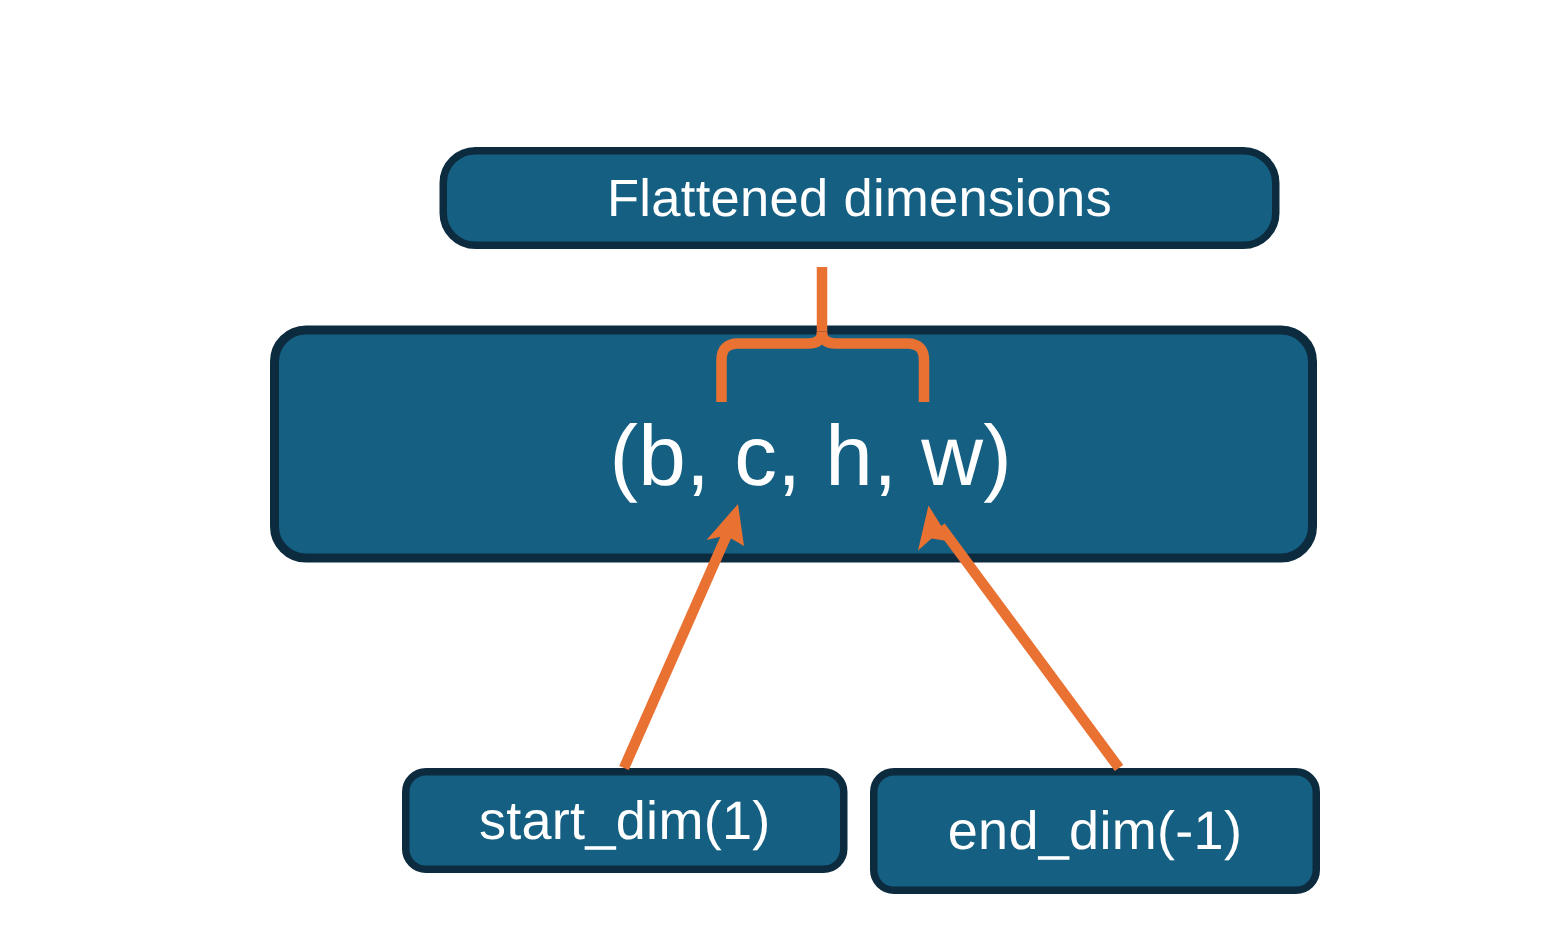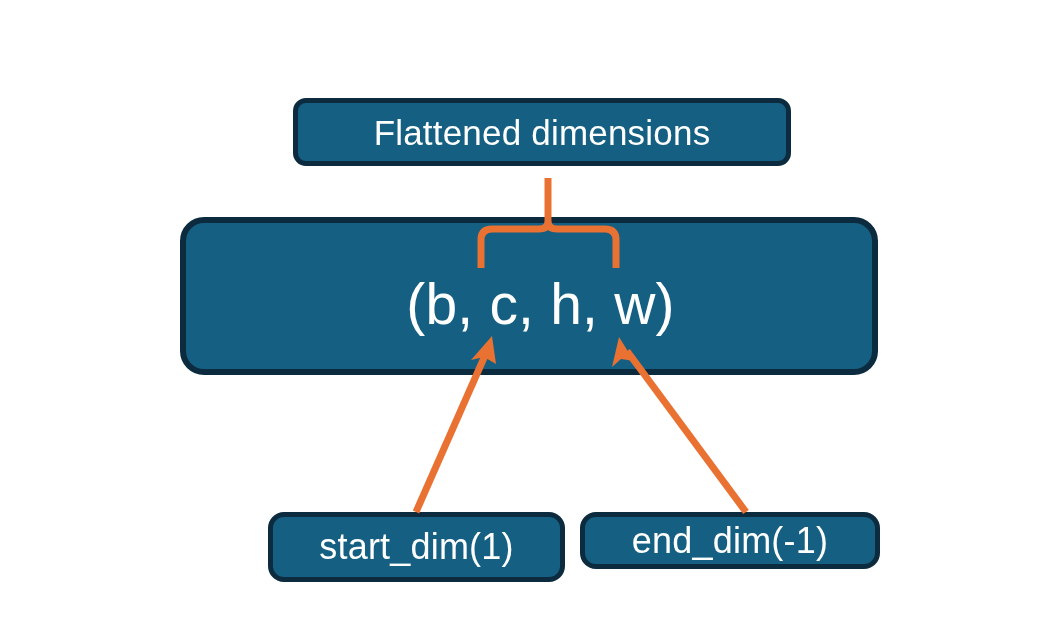--- a/index.html
+++ b/index.html
@@ -33,23 +33,23 @@
   }
   .node-label {
     color: #ffffff;
     white-space: nowrap;
     line-height: 1;
   }
   
   #node-flattened {
     left: 293px;
     top: 98px;
-    width: 498px;
+    width: 560px;
     height: 68px;
-    border-radius: 13px;
+    border-radius: 24px;
   }
   #node-flattened .node-label {
     font-size: 35px;
   }
   
   #node-tuple {
     left: 180px;
     top: 217px;
     width: 698px;
     height: 158px;
@@ -67,21 +67,21 @@
     left: 268px;
     top: 512px;
     width: 297px;
     height: 70px;
     border-radius: 16px;
   }
   #node-end-dim {
     left: 580px;
     top: 512px;
     width: 300px;
-    height: 57px;
+    height: 84px;
     border-radius: 16px;
   }
   #node-start-dim .node-label,
   #node-end-dim .node-label {
     font-size: 36px;
   }
   svg.overlay {
     position: absolute;
     left: 0;
     top: 0;

